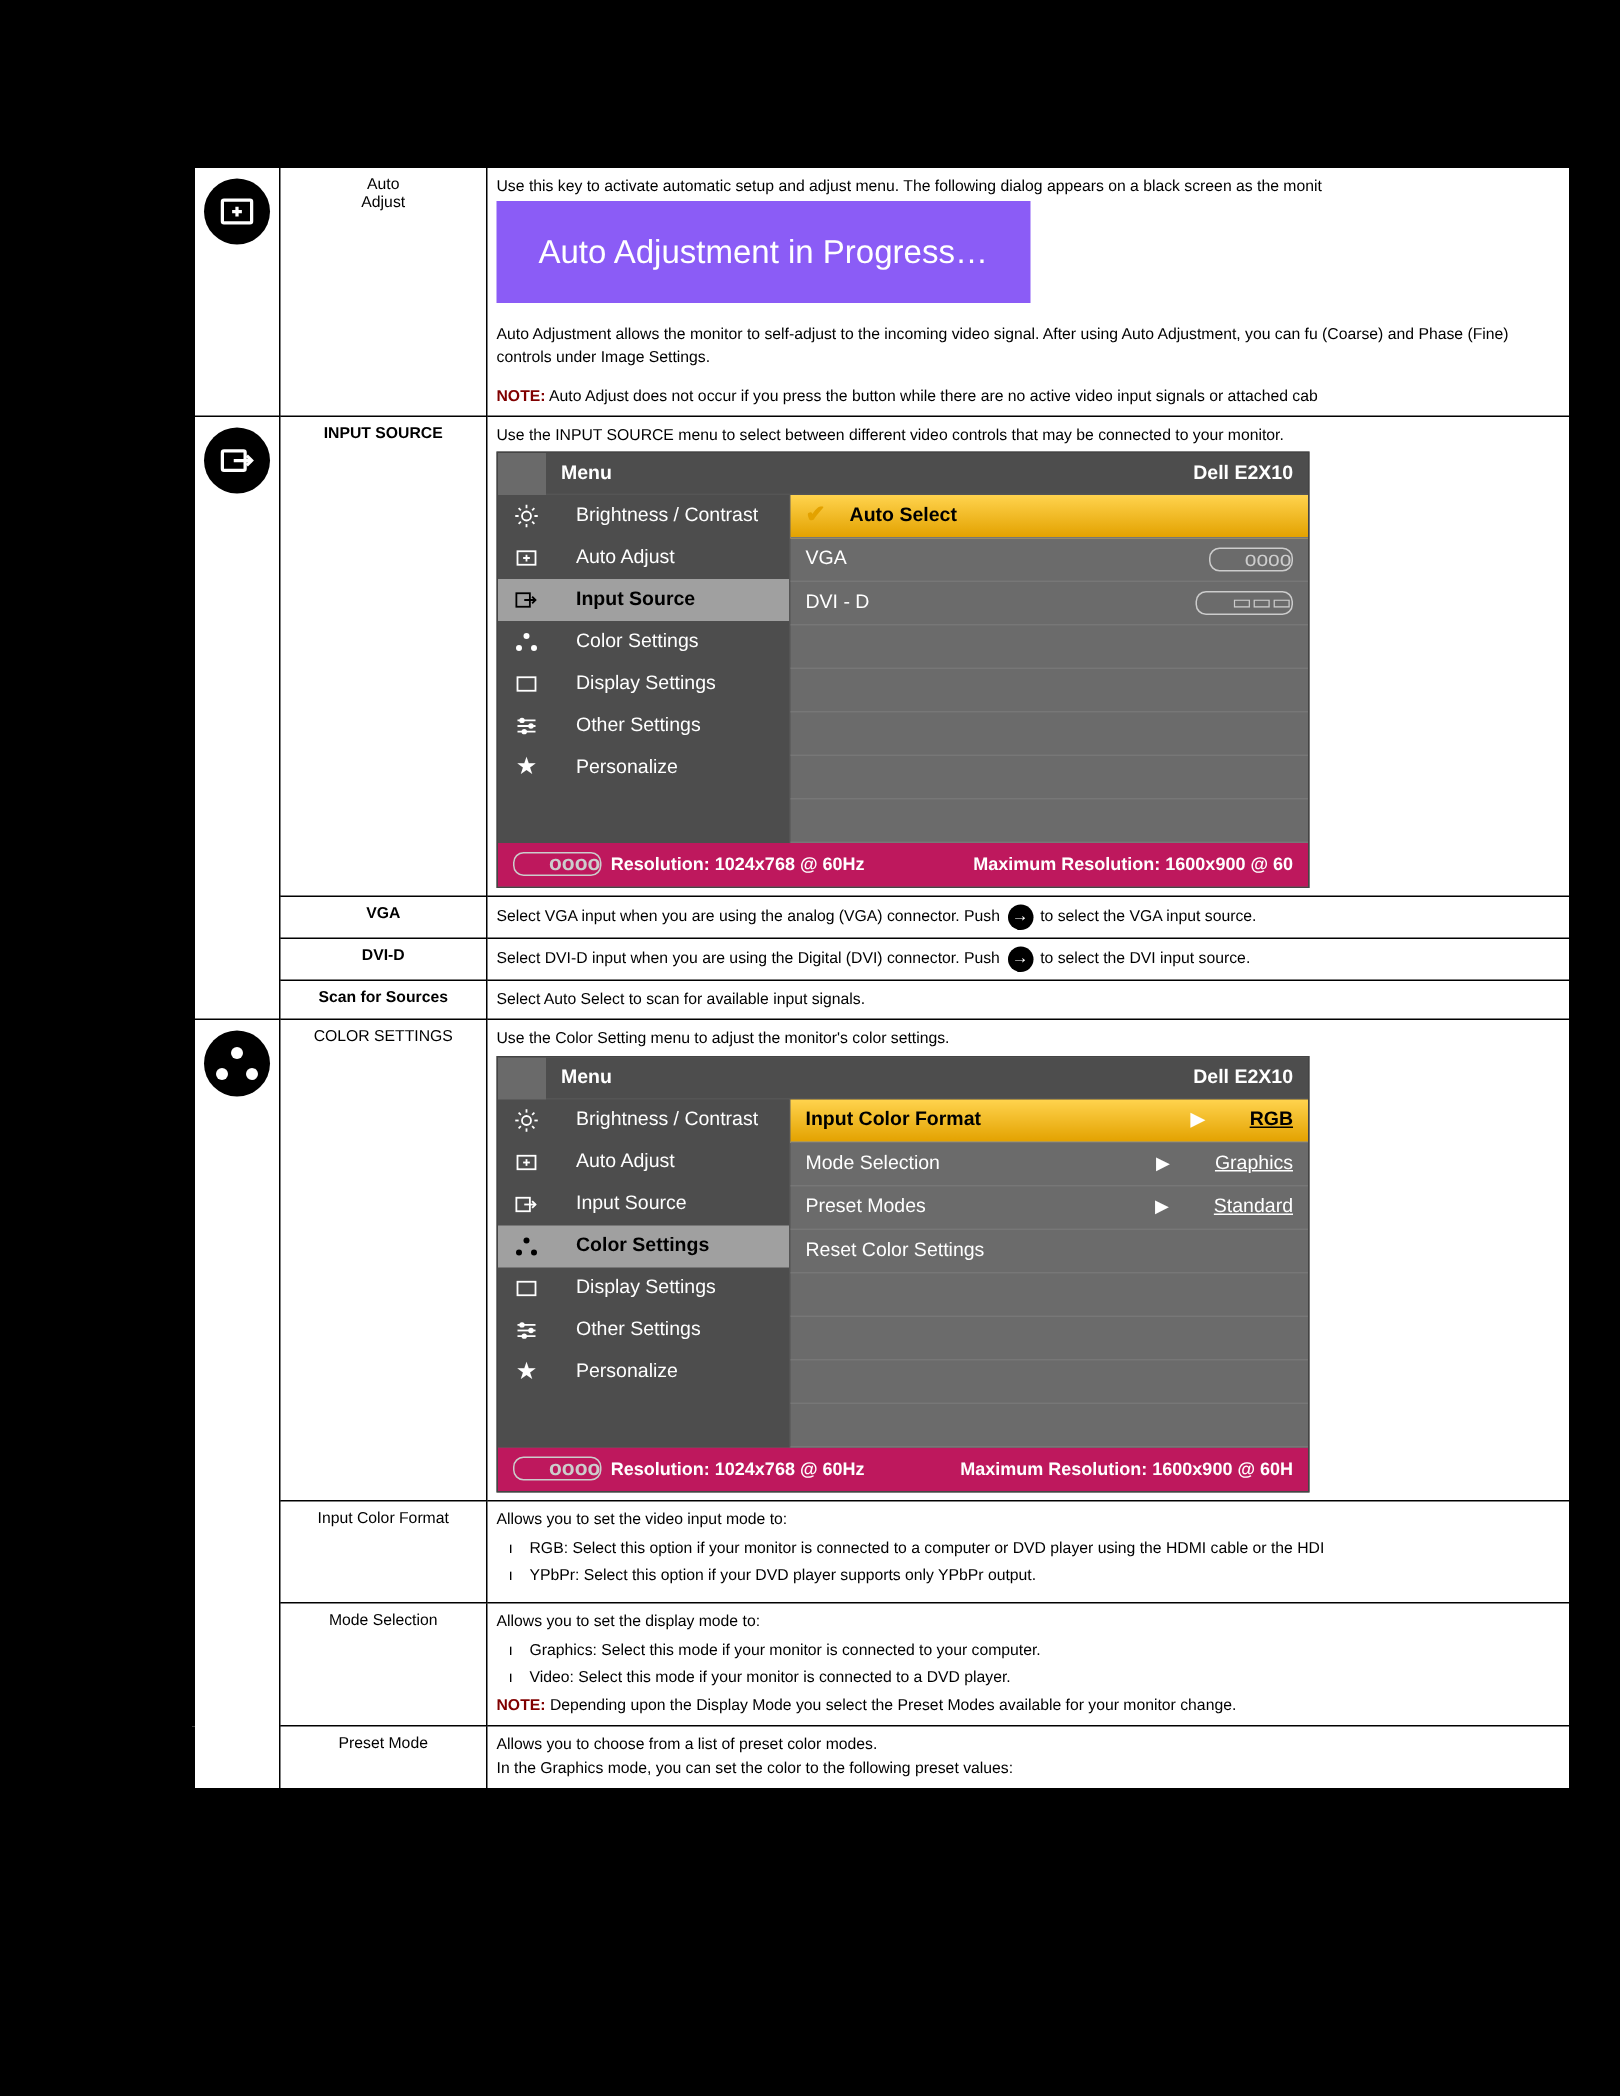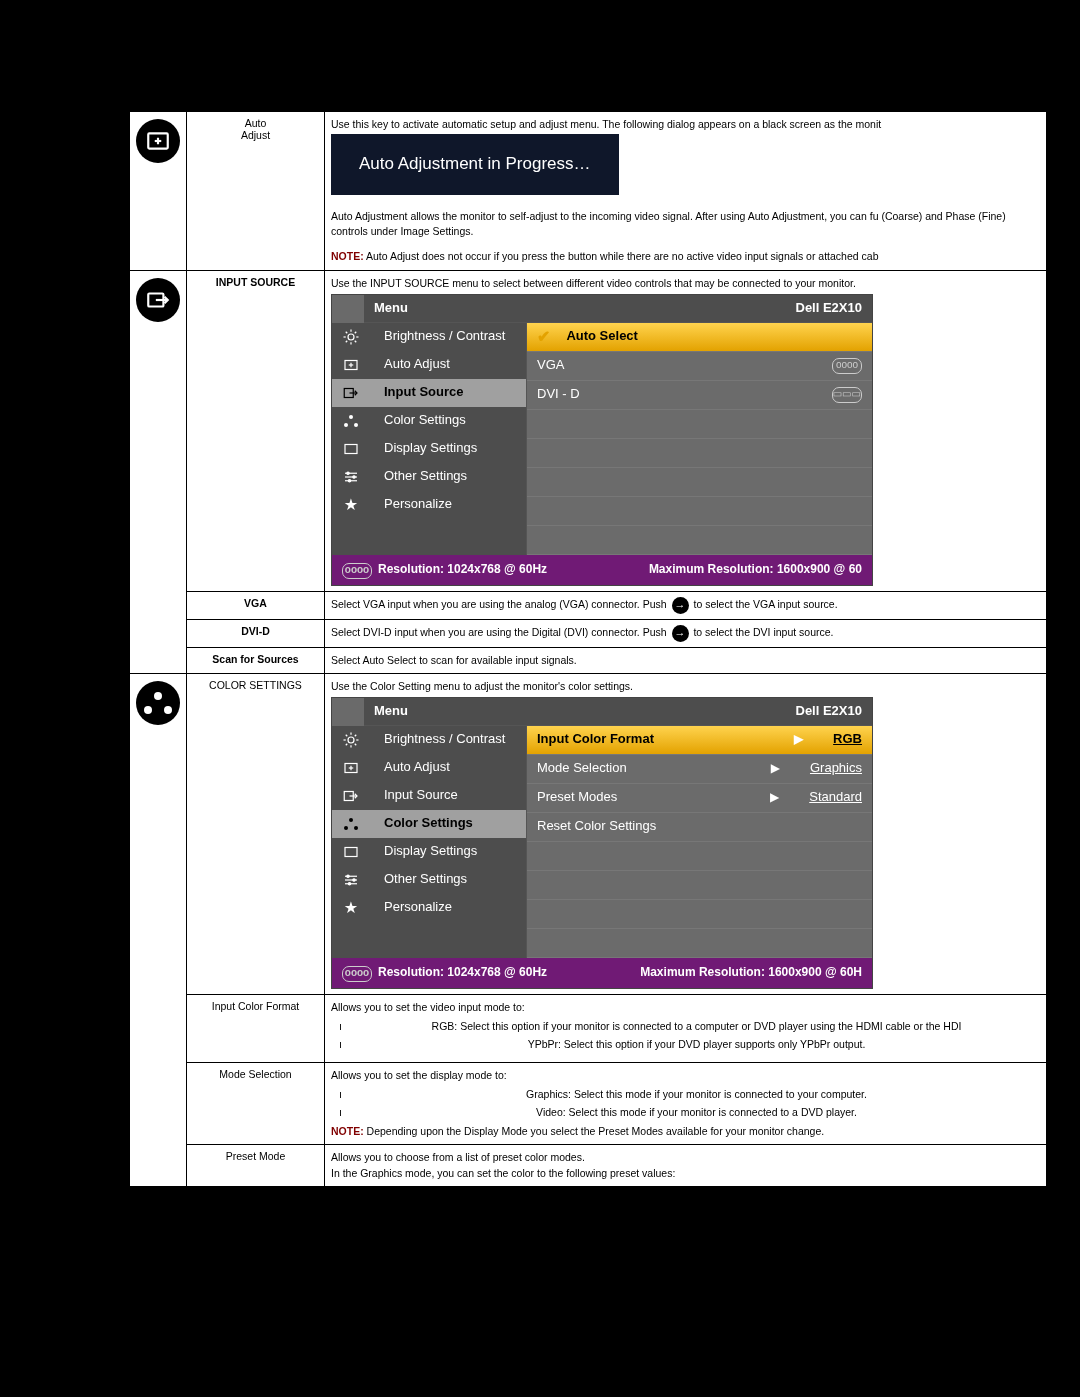--- a/index.html
+++ b/index.html
@@ -34,22 +34,22 @@
   .big-icon-circle { width:44px; height:44px; border-radius:50%; background:#000; display:flex; align-items:center; justify-content:center; margin:2px auto; }
   .big-icon-circle svg { width:26px; height:26px; fill:none; stroke:#fff; stroke-width:2; }
   .dots3 { position:relative; width:28px; height:22px; }
   .dots3 span { position:absolute; width:8px; height:8px; border-radius:50%; background:#fff; }
   .dots3 span:nth-child(1){ top:0; left:10px; }
   .dots3 span:nth-child(2){ bottom:0; left:0; }
   .dots3 span:nth-child(3){ bottom:0; right:0; }
 
   
   .banner {
-    background:#0f172a; color:#fff; font-family:Arial,sans-serif;
-    font-size:17px; padding:18px 28px; display:inline-block;
+    background:#8b5cf6; color:#fff; font-family:Arial,sans-serif;
+    font-size:22px; padding:18px 28px; display:inline-block;
     margin-top:2px;
   }
 
   .note-prefix { color:#800000; font-weight:bold; }
   .inline-enter-btn { display:inline-flex; width:17px; height:17px; border-radius:50%; background:#000; color:#fff; align-items:center; justify-content:center; font-size:11px; vertical-align:middle; margin:0 2px;}
 
   
   .osd {
     width: 540px; background:#6a6a6a; color:#fff; font-family:Arial,sans-serif;
     font-size:13px; border:1px solid #444; margin-top:3px;
@@ -69,46 +69,46 @@
   .osd .osd-right { flex:1; background:#6b6b6b; border-left:1px solid #555; position:relative; }
   .osd .osd-right .row {
     display:flex; align-items:center; padding:4px 10px; height:20px; gap:12px;
     border-bottom:1px solid #777;
   }
   .osd .osd-right .row.hl {
     background: linear-gradient(#ffd34e,#e3a200); color:#000; font-weight:bold;
   }
   .osd .osd-right .row.blankline { height:20px; }
   .osd .osd-footer {
-    display:flex; justify-content:space-between; background:#701a75;
+    display:flex; justify-content:space-between; background:#be185d;
     padding:6px 10px; font-size:12px; font-weight:bold;
   }
 
   .osd .arrow-cell { margin-left:auto; color:#fff; font-size:12px; }
   .osd .val-cell { margin-left:18px;text-decoration:underline; }
   .osd .check { color:#e3a200; font-size:16px; font-weight:bold; margin-right:4px;}
   .osd .pill {
     display:inline-block; min-width:28px; height:14px; border:1px solid #ccc; border-radius:7px;
-    font-size:10px; text-align:center; line-height:12px; color:#ccc; margin-left:auto;
+    font-size:14px; text-align:center; line-height:12px; color:#ccc; margin-left:auto;padding-left:23px;
   }
 
   
   .osd .ic { width:18px; height:18px; display:flex; align-items:center; justify-content:center; }
   .osd .ic svg { width:18px; height:18px; stroke:#fff; fill:none; stroke-width:1.6; }
   .osd .row.sel .ic svg { stroke:#000; }
   .osd .ic.dots span { display:block; position:relative; width:14px; height:12px; }
   .osd .ic.dots span i { position:absolute; width:4px; height:4px; border-radius:50%; background:#fff; }
   .osd .row.sel .ic.dots span i { background:#000; }
   .osd .ic.dots span i:nth-child(1){ top:0; left:5px;}
   .osd .ic.dots span i:nth-child(2){ bottom:0; left:0;}
   .osd .ic.dots span i:nth-child(3){ bottom:0; right:0;}
 
   .osd .ic.star { color:#fff; font-size:16px; line-height:1; }
 
-  .bullets { margin:4px 0 4px 22px; padding:0;text-align:center; }
+  .bullets { margin:4px 0 4px 22px; padding:0; }
   .bullets li { list-style: none; padding-left:0; margin:3px 0; position:relative; }
   .bullets li::before { content:"ı"; position:absolute; left:-14px; top:0; }
   .labelcell-bold { font-weight:bold; font-size:10.5px;}
 </style>
 </head>
 <body>
 
 <div class="page-wrap">
 <table class="main-table">
 

